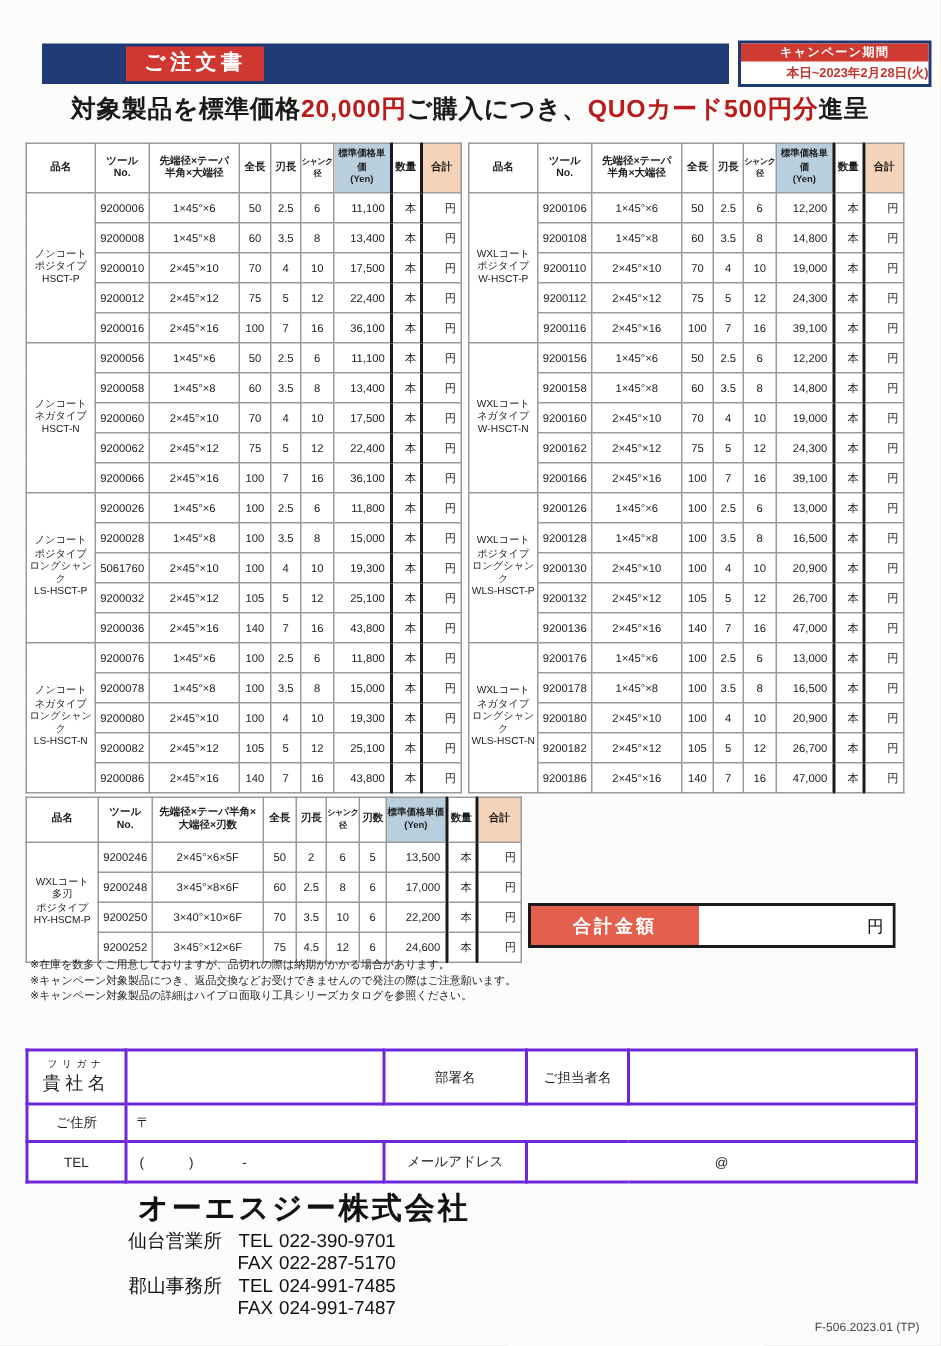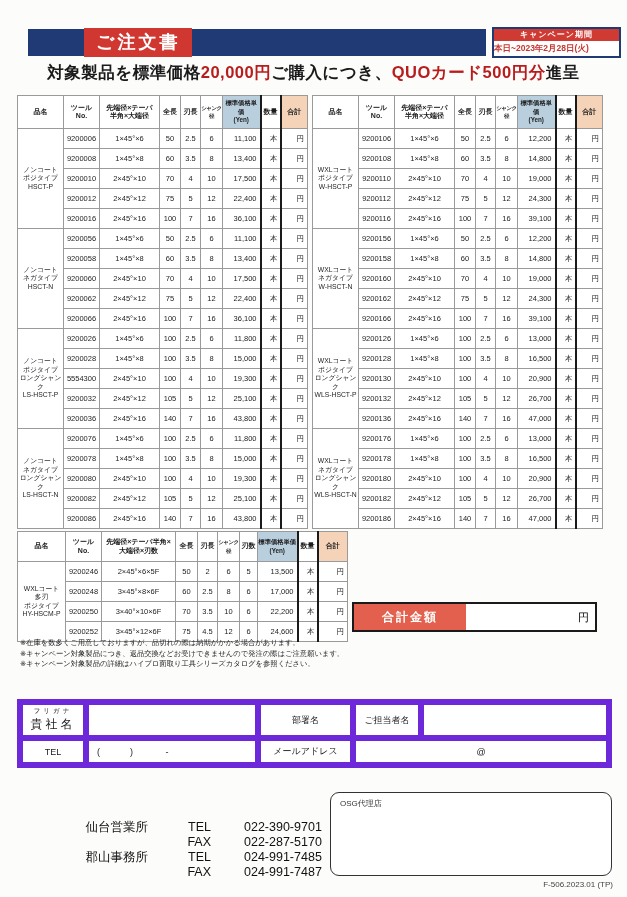--- a/index.html
+++ b/index.html
@@ -4,27 +4,27 @@
 <style>
   * { margin:0; padding:0; box-sizing:border-box; }
   html,body { background:#e8e8e6; }
   body { font-family:"Liberation Sans","DejaVu Sans",sans-serif; }
   .page { position:relative; width:627px; height:897px; background:#fcfcfb; margin:0 auto; overflow:hidden; }
 
   
   .navy-bar { position:absolute; left:28px; top:29px; width:458px; height:27px;
     background:#203a75; display:flex; align-items:center; }
   .order-chip { margin-left:56px; background:#d03731; color:#fff; font-weight:bold;
-    font-size:18px; letter-spacing:3px; padding:2px 12px 3px; }
+    font-size:14px; letter-spacing:3px; padding:2px 12px 3px; }
   .campaign-title { color:#fff; font-weight:bold; font-size:12.5px; margin-left:10px; letter-spacing:1px; }
   .period-box { position:absolute; left:492px; top:27px; width:129px; height:31px;
     border:2px solid #203a75; background:#fff; }
   .period-head { background:#cf3a32; color:#fff; font-size:8px; font-weight:bold;
     text-align:center; height:12px; line-height:12px; letter-spacing:1px; }
-  .period-date { color:#c7342d; font-size:8.5px; font-weight:bold; text-align:left; line-height:14px; }
+  .period-date { color:#c7342d; font-size:8.5px; font-weight:bold; text-align:right; line-height:14px; }
 
   
   .headline { position:absolute; left:0; top:62px; width:627px; text-align:center;
     font-size:16.5px; font-weight:bold; color:#1a1a1a; letter-spacing:0.5px; }
   .headline .red { color:#b91c1c; }
 
   
   table.otable { border-collapse:collapse; table-layout:fixed; background:#fff;
     border:1.5px solid #1a1a1a; position:absolute; }
   .otable th, .otable td { border:1px solid #9a9a9a; text-align:center; vertical-align:middle;
@@ -62,36 +62,36 @@
   .total-value { flex:1; background:#fff; font-size:11px; display:flex; align-items:center;
     justify-content:flex-end; padding-right:6px; }
 
   
   .notes { position:absolute; left:20px; top:638px; font-size:7.3px; line-height:10.5px; color:#222; }
 
   
   .user-title { position:absolute; left:17px; top:684px; font-size:10.5px; font-weight:bold; color:#111; }
   .uform { position:absolute; left:17px; top:699px; width:595px; border-collapse:collapse;
     table-layout:fixed; background:#fff; border:1.5px solid #222; }
-  .uform td { border:6px solid #6d28d9; font-size:9px; color:#1c1c1c; vertical-align:middle; }
+  .uform td { border:2px solid #6d28d9; font-size:9px; color:#1c1c1c; vertical-align:middle; }
   .uform .lab { text-align:center; }
   .uform .r1 td { height:36px; }
   .uform .r2 td { height:25px; }
   .uform .r3 td { height:27px; }
   .furigana { font-size:6.5px; display:block; text-align:center; letter-spacing:3px; }
   .company-lab { font-size:12px; letter-spacing:3px; display:block; text-align:center; }
   .postal { font-size:9px; padding-left:6px; }
   .telfmt { font-size:10px; padding-left:8px; white-space:pre; }
   .atmark { text-align:center; font-size:10px; }
 
   
   .company-name { position:absolute; left:92px; top:792px; font-size:20px; font-weight:bold;
     color:#111; letter-spacing:2px; }
   .contacts { position:absolute; left:70px; top:820px; font-size:12.5px; color:#111; }
-  .contact-line { display:flex; line-height:15px;gap:29px; }
+  .contact-line { display:flex; line-height:15px; }
   .contact-line .office { width:78px; text-align:right; }
   .contact-line .kind { width:34px; text-align:right; margin-right:4px; }
   .dealer-box { position:absolute; left:330px; top:792px; width:282px; height:84px;
     border:1.5px solid #333; border-radius:9px; background:#fff; }
   .dealer-label { font-size:8px; color:#333; padding:5px 0 0 9px; }
   .doc-number { position:absolute; right:14px; top:880px; font-size:8px; color:#444; }
 </style>
 </head>
 <body>
 
@@ -251,21 +251,21 @@
           <td class="c1">9200028</td>
           <td class="c2">1×45°×8</td>
           <td class="c3">100</td>
           <td class="c4">3.5</td>
           <td class="c5">8</td>
           <td class="c6 num-r">15,000</td>
           <td class="qtyc thick-l">本</td>
           <td class="totc thick-l">円</td>
         </tr>
         <tr>
-          <td class="c1">5554300</td>
+          <td class="c1">5061760</td>
           <td class="c2">2×45°×10</td>
           <td class="c3">100</td>
           <td class="c4">4</td>
           <td class="c5">10</td>
           <td class="c6 num-r">19,300</td>
           <td class="qtyc thick-l">本</td>
           <td class="totc thick-l">円</td>
         </tr>
         <tr>
           <td class="c1">9200032</td>
@@ -665,29 +665,34 @@
         <tr class="r1">
       <td class="lab" style="width:66px">
         <span class="furigana">フリガナ</span>
         <span class="company-lab">貴社名</span>
       </td>
       <td style="width:172px"></td>
       <td class="lab" style="width:95px">部署名</td>
       <td class="lab" style="width:68px">ご担当者名</td>
       <td></td>
     </tr>
+    <tr class="r2">
+      <td class="lab">ご住所</td>
+      <td class="postal" colspan="4"><span>〒</span></td>
+    </tr>
     <tr class="r3">
       <td class="lab">TEL</td>
       <td class="telfmt">(            )             -</td>
       <td class="lab">メールアドレス</td>
       <td class="atmark" colspan="2"><span>@</span></td>
     </tr>
   </tbody>
     </table>
 
+  <div class="company-name">オーエスジー株式会社</div>
   <div class="contacts">
     <div class="contact-line">
       <span class="office">仙台営業所</span>
       <span class="kind">TEL</span>
       <span class="num">022-390-9701</span>
     </div>
     <div class="contact-line">
       <span class="office"></span>
       <span class="kind">FAX</span>
       <span class="num">022-287-5170</span>
@@ -696,18 +701,15 @@
       <span class="office">郡山事務所</span>
       <span class="kind">TEL</span>
       <span class="num">024-991-7485</span>
     </div>
     <div class="contact-line">
       <span class="office"></span>
       <span class="kind">FAX</span>
       <span class="num">024-991-7487</span>
     </div>
   </div>
-  <div class="dealer-box">
-    <div class="dealer-label">OSG代理店</div>
-  </div>
   <div class="doc-number">F-506.2023.01  (TP)</div>
 
 </div>
 
 </body></html>

